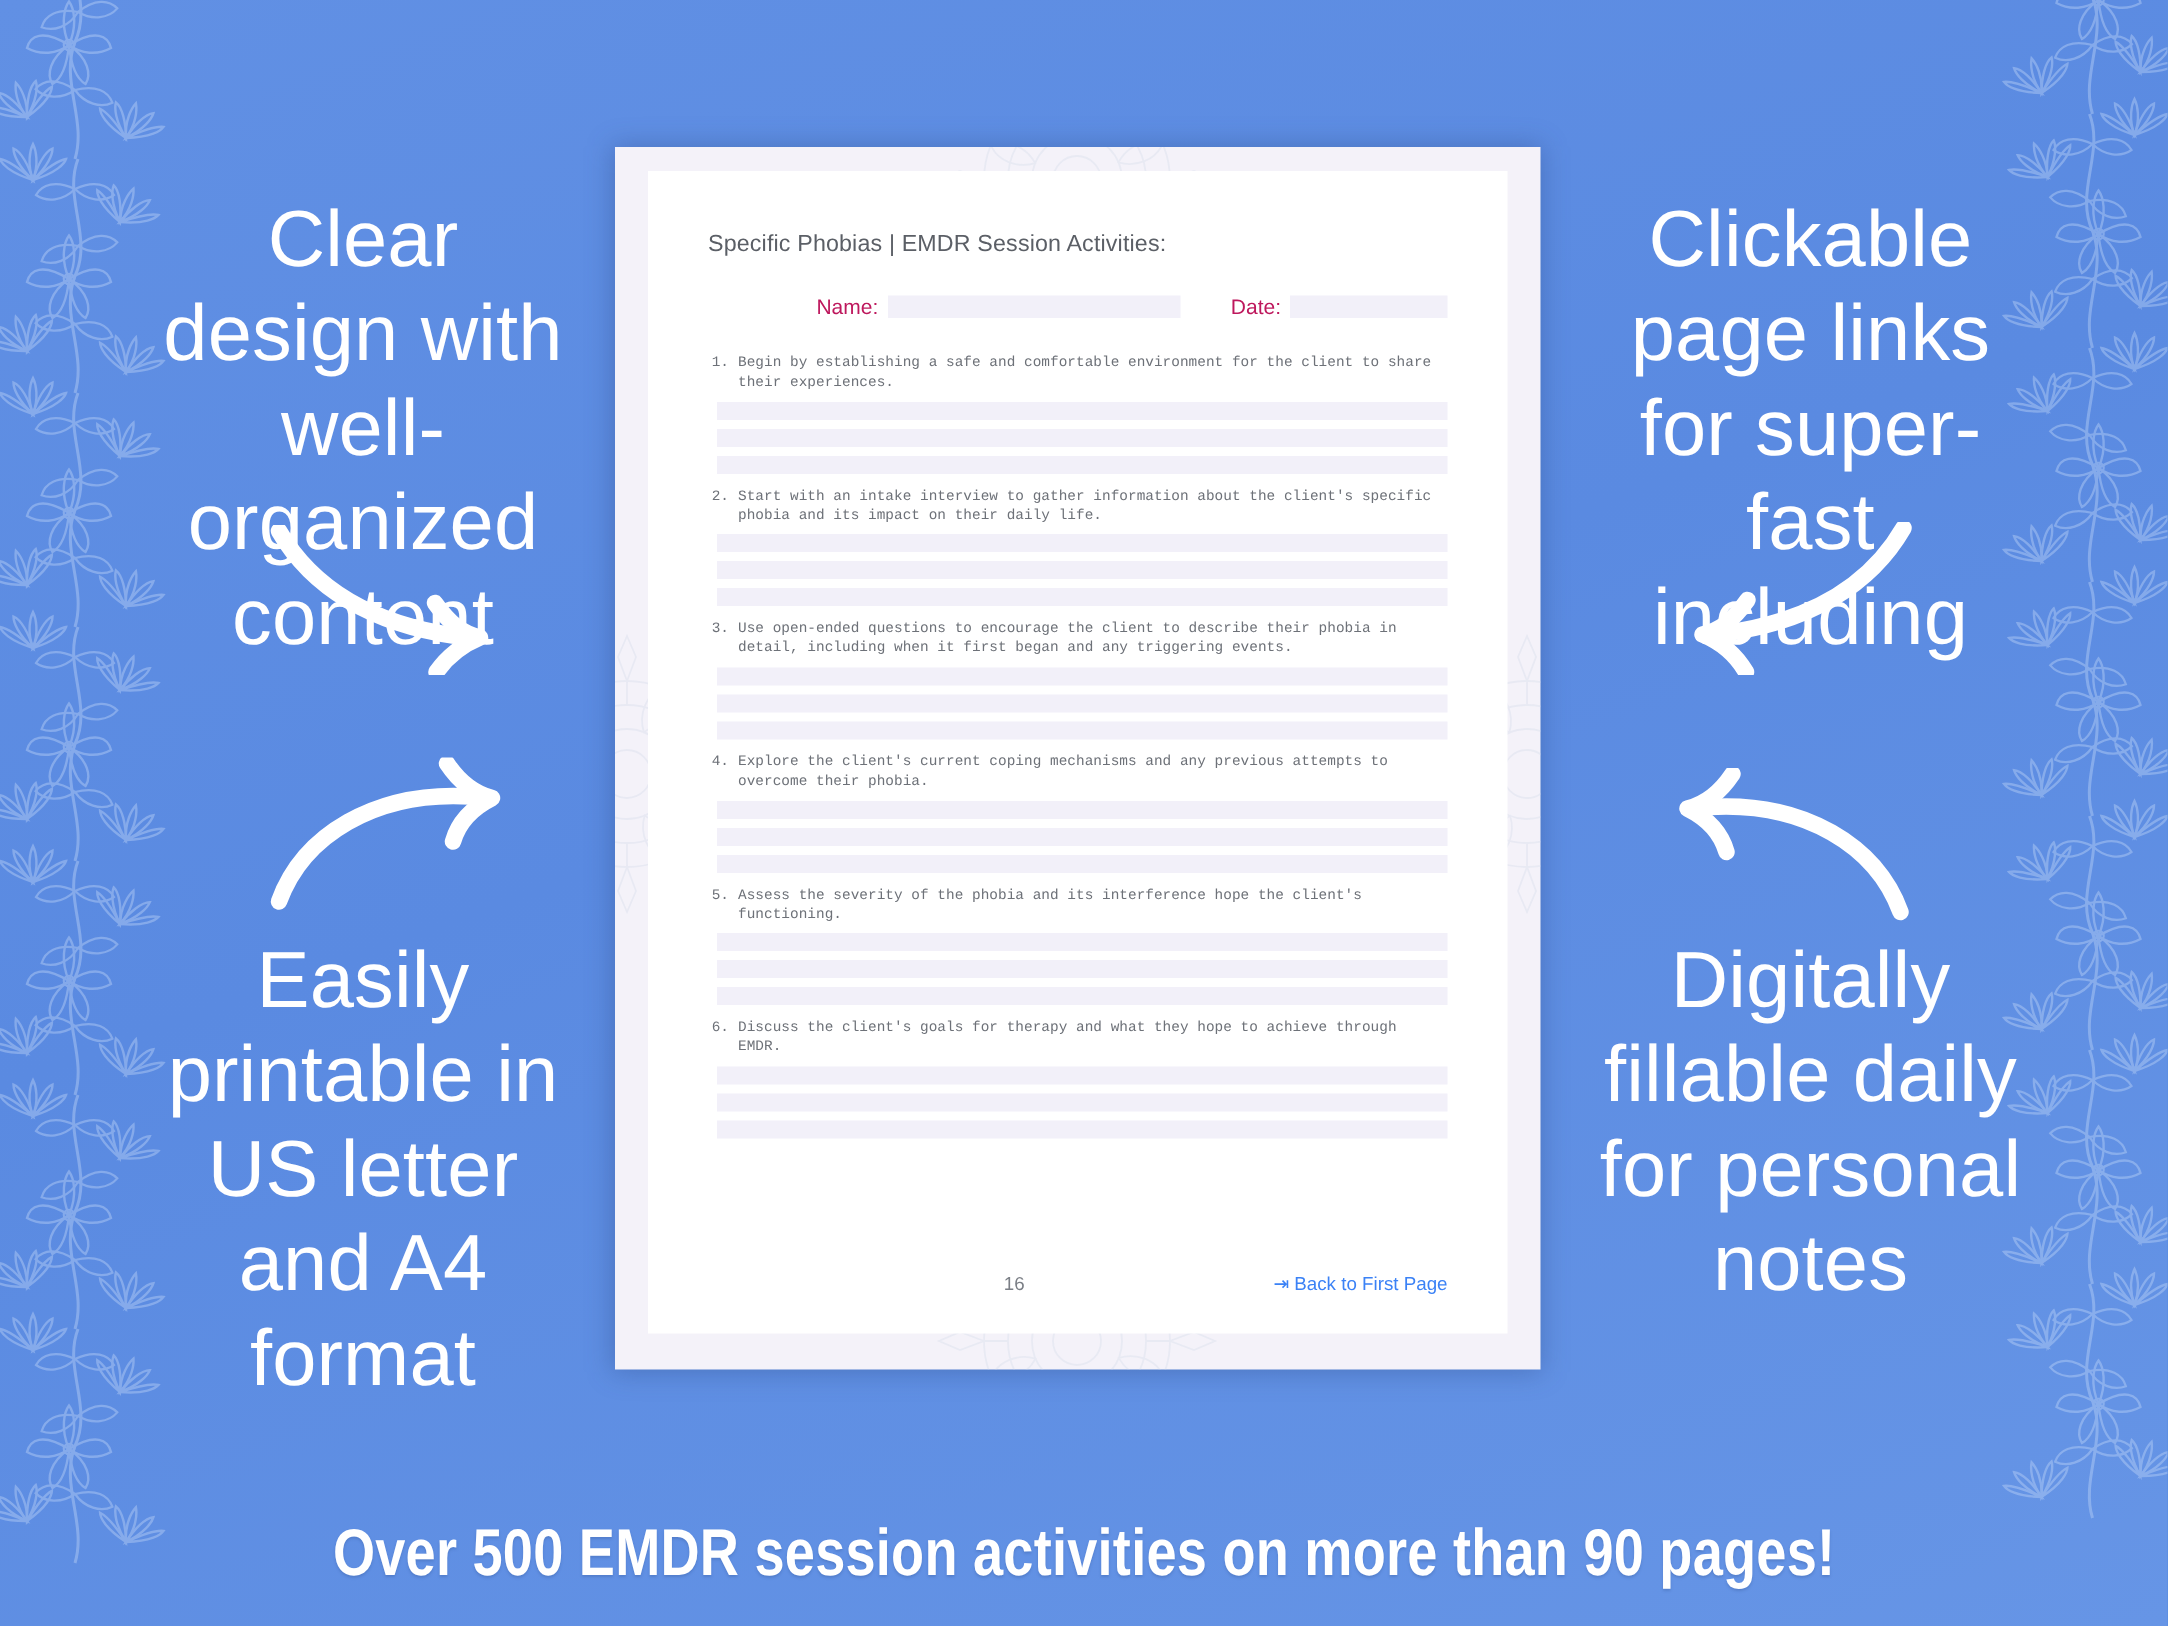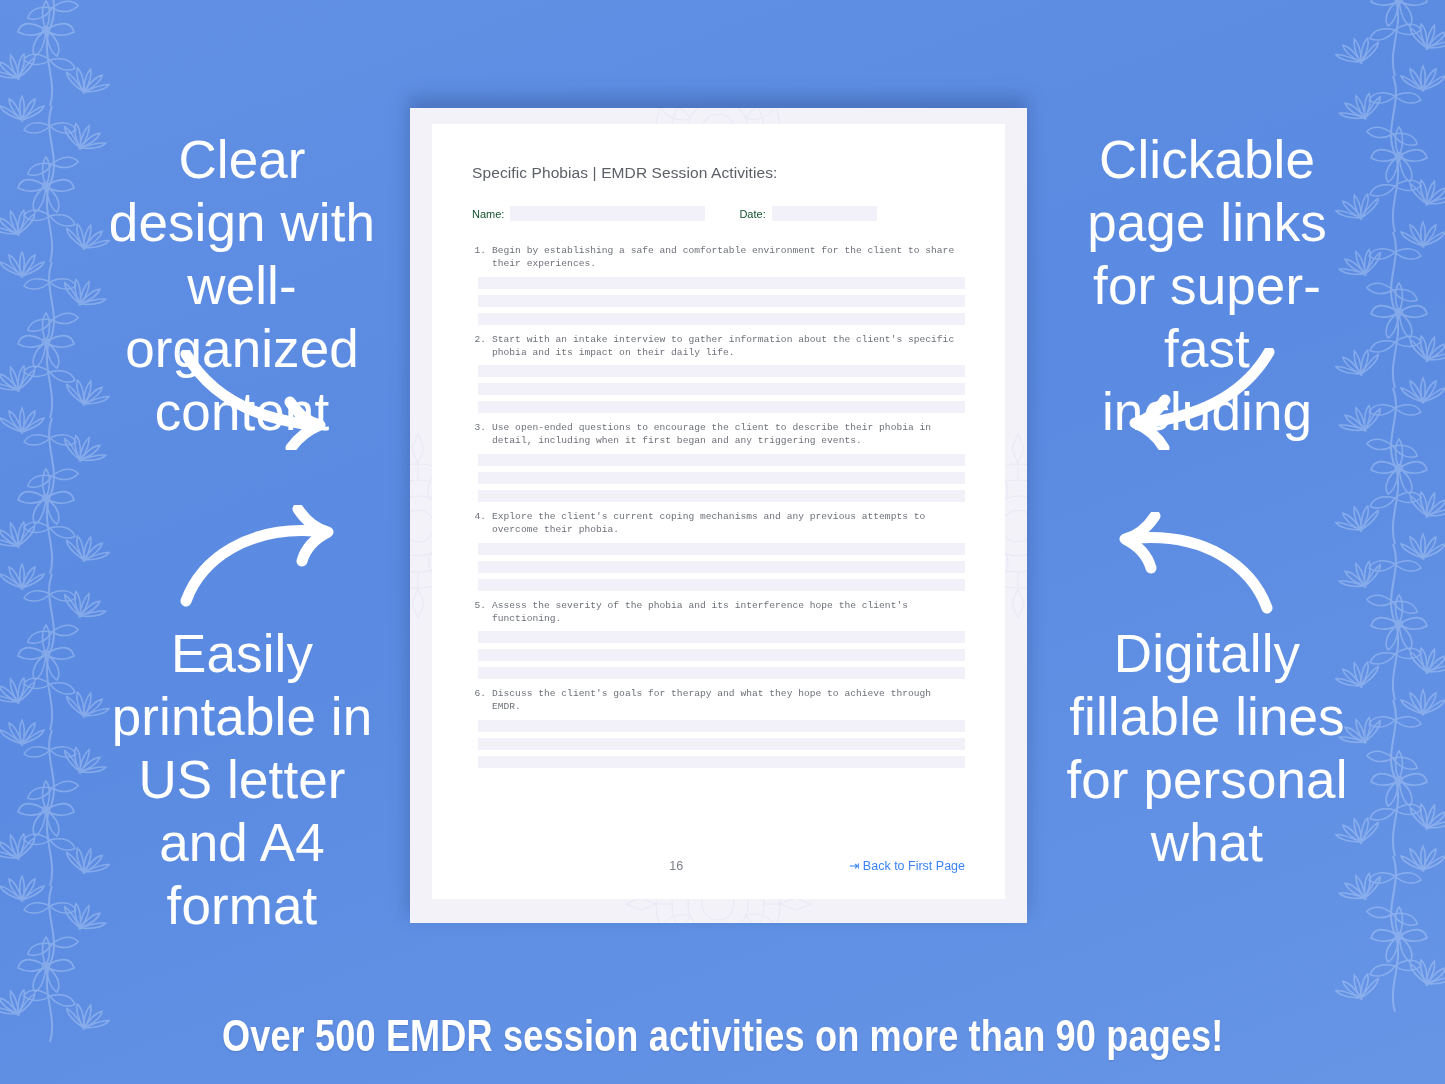--- a/index.html
+++ b/index.html
@@ -84,21 +84,20 @@
     border-radius: 3px;
     z-index: 2;
   }
   .doc {
     position: absolute;
     left: 410px; top: 98px;
     width: 617px; height: 815px;
     background: #f4f2f9;
     z-index: 3;
     overflow: hidden;
-    margin-top: 10px;
   }
   .doc-watermark {
     position: absolute;
     inset: 0;
     opacity: .55;
     pointer-events: none;
   }
   .page {
     position: absolute;
     left: 22px; top: 16px;
@@ -113,22 +112,23 @@
     font-size: 15.5px;
     line-height: 1.68;
     letter-spacing: .1px;
   }
   .doc-title span { display: block; }
 
   .meta-row {
     margin-top: 20px;
     display: flex;
     align-items: center;
-    font-size: 11px;
-    color: #14532d;
+    font-size: 14px;
+    color: #be185d;
+    justify-content: flex-end;
   }
   .meta-label { margin-right: 6px; white-space: nowrap; }
   .meta-blank { height: 15px; background: #f2f0f9; }
   .meta-blank.name { width: 195px; }
   .meta-blank.date { width: 105px; }
   .meta-gap { width: 34px; }
 
   .items { margin-top: 24px; }
   .item { margin-bottom: 9px; }
   .item-row { display: flex; font-family: "Liberation Mono", "DejaVu Sans Mono", monospace; }
@@ -227,21 +227,21 @@
   <use href="#vineunit" y="252"></use>
   <use href="#vineunit" y="408"></use>
   <use href="#vineunit" y="564"></use>
   <use href="#vineunit" y="720"></use>
   <use href="#vineunit" y="876"></use>
 </svg>
 
 <div class="caption cap-tl">Clear design with well-organized content</div>
 <div class="caption cap-bl">Easily printable in US letter and A4 format</div>
 <div class="caption cap-tr">Clickable page links for super-fast including</div>
-<div class="caption cap-br">Digitally fillable lines for personal what</div>
+<div class="caption cap-br">Digitally fillable daily for personal notes</div>
 
 <svg class="arrow ar-tl" viewBox="0 0 180 100">
   <path d="M8,4 C30,42 70,66 126,74" fill="none" stroke="#ffffff" stroke-width="11" stroke-linecap="round"></path>
   <path d="M112,52 C122,66 130,72 142,75 C130,80 120,88 113,98" fill="none" stroke="#ffffff" stroke-width="11" stroke-linecap="round" stroke-linejoin="round"></path>
 </svg>
 <svg class="arrow ar-bl" viewBox="0 0 182 104">
   <path d="M10,96 C26,52 74,22 138,26" fill="none" stroke="#ffffff" stroke-width="11" stroke-linecap="round"></path>
   <path d="M122,4 C130,16 140,24 152,27 C140,33 130,42 126,56" fill="none" stroke="#ffffff" stroke-width="11" stroke-linecap="round" stroke-linejoin="round"></path>
 </svg>
 <svg class="arrow ar-tr" viewBox="0 0 180 102">

